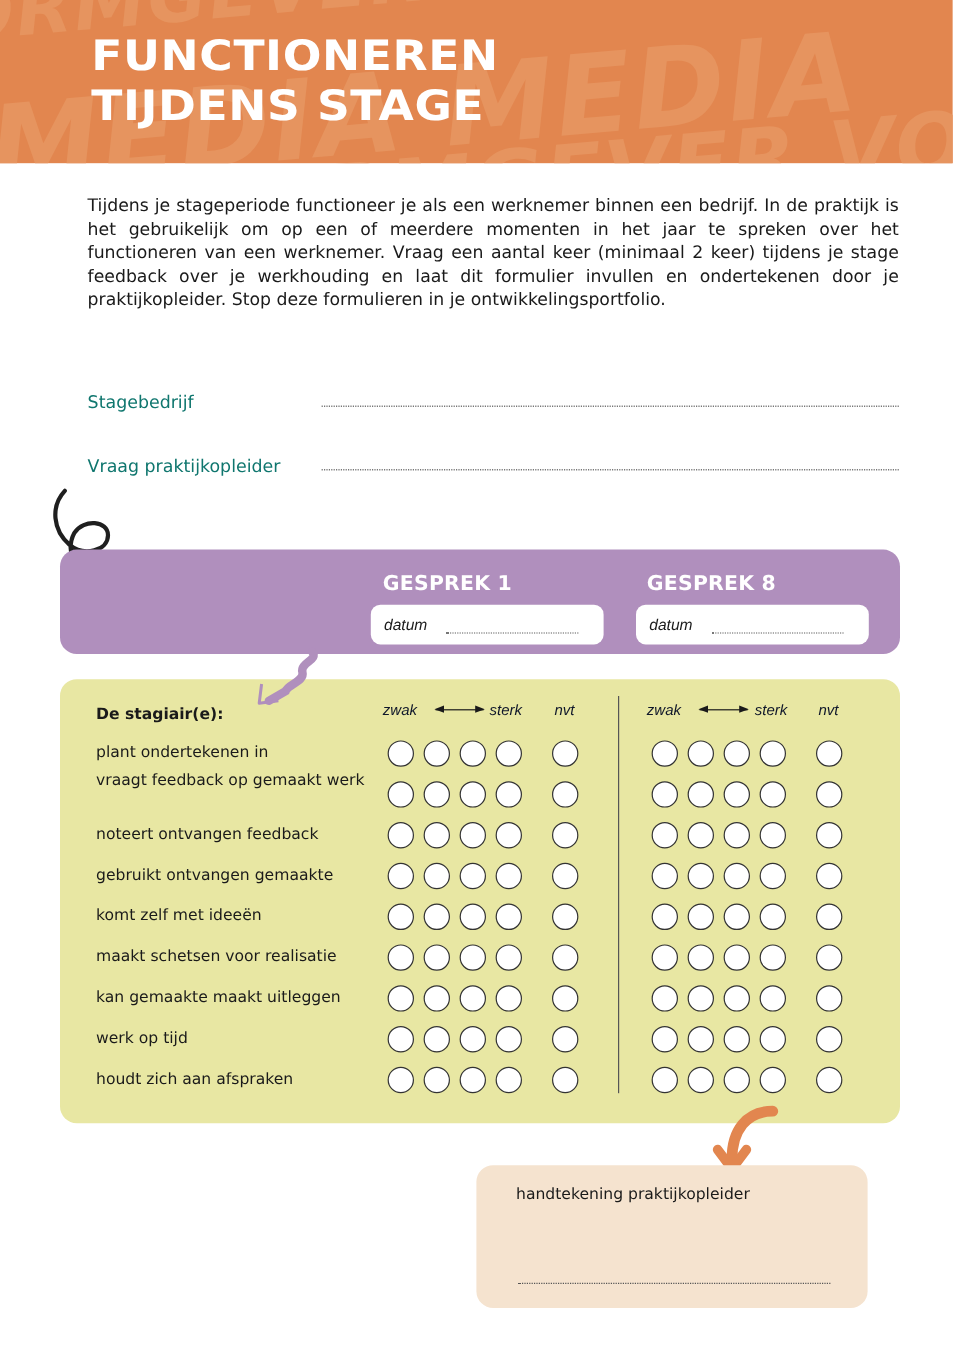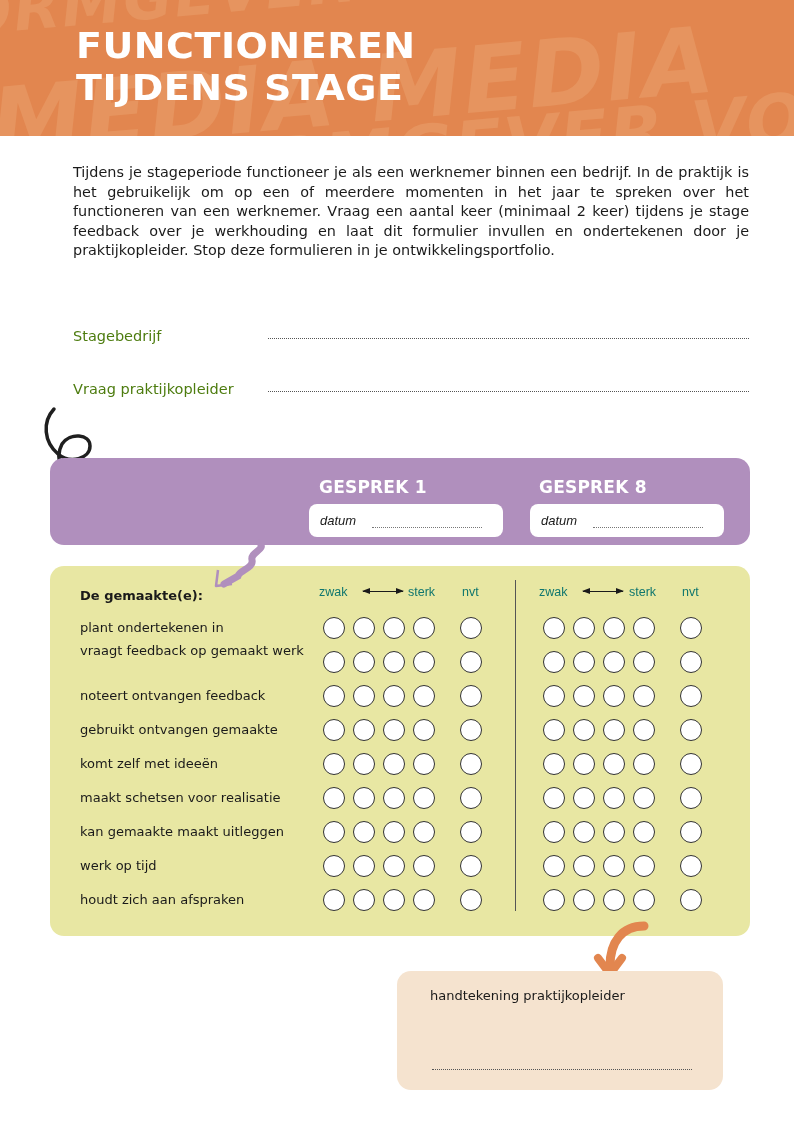--- a/index.html
+++ b/index.html
@@ -31,21 +31,21 @@
     .intro {
       position: absolute; left: 73px; top: 163px; width: 676px;
       font-family: "DejaVu Sans", sans-serif; font-size: 14.4px; line-height: 19.5px;
       text-align: justify; color: #1a1a1a;
     }
 
     .field {
       position: absolute; left: 73px; width: 676px; height: 22px;
       display: flex; align-items: flex-end;
     }
-    .field .label { font-size: 14.5px; color: #4d7c0f; white-space: nowrap; }
+    .field .label { font-size: 14.5px; color: #0f766e; white-space: nowrap; }
     .field .line {
       position: absolute; left: 195px; right: 0; bottom: 5px;
       border-bottom: 1px dotted #555;
     }
     .field-company { top: 322px; }
     .field-supervisor { top: 375px; }
 
     .purple-panel {
       position: absolute; left: 50px; top: 458px; width: 700px; height: 87px;
       background: #b08fbd; border-radius: 14px;
@@ -73,21 +73,21 @@
 
     .yellow-panel {
       position: absolute; left: 50px; top: 566px; width: 700px; height: 370px;
       background: #e8e7a3; border-radius: 14px;
     }
     .rating-header-label {
       position: absolute; left: 30px; top: 22px; font-weight: bold; font-size: 13px;
     }
     .scale-head {
       position: absolute; top: 19px; font-family: "Liberation Sans", sans-serif;
-      font-size: 12.5px; color: #0f766e;
+      font-style: italic; font-size: 12.5px; color: #0f172a;
     }
     .arrow-both {
       position: absolute; top: 25px; height: 0; width: 40px;
       border-top: 1px solid #1a1a1a;
     }
     .arrow-both::before, .arrow-both::after {
       content: ""; position: absolute; top: -4px; width: 0; height: 0;
       border-top: 3.5px solid transparent; border-bottom: 3.5px solid transparent;
     }
     .arrow-both::before { left: -1px; border-right: 8px solid #1a1a1a; }
@@ -155,21 +155,21 @@
     <span class="date-label">datum</span>
     <span class="date-line"></span>
   </div>
   <div class="date-box d2">
     <span class="date-label">datum</span>
     <span class="date-line"></span>
   </div>
 </div>
 
 <div class="yellow-panel" id="rating-panel">
-  <div class="rating-header-label">De gemaakte(e):</div>
+  <div class="rating-header-label">De stagiair(e):</div>
 
   <span class="scale-head" style="left:269px;">zwak</span>
   <span class="arrow-both" style="left:313px;"></span>
   <span class="scale-head" style="left:358px;">sterk</span>
   <span class="scale-head" style="left:412px;">nvt</span>
 
   <span class="scale-head" style="left:489px;">zwak</span>
   <span class="arrow-both" style="left:533px;"></span>
   <span class="scale-head" style="left:579px;">sterk</span>
   <span class="scale-head" style="left:632px;">nvt</span>

